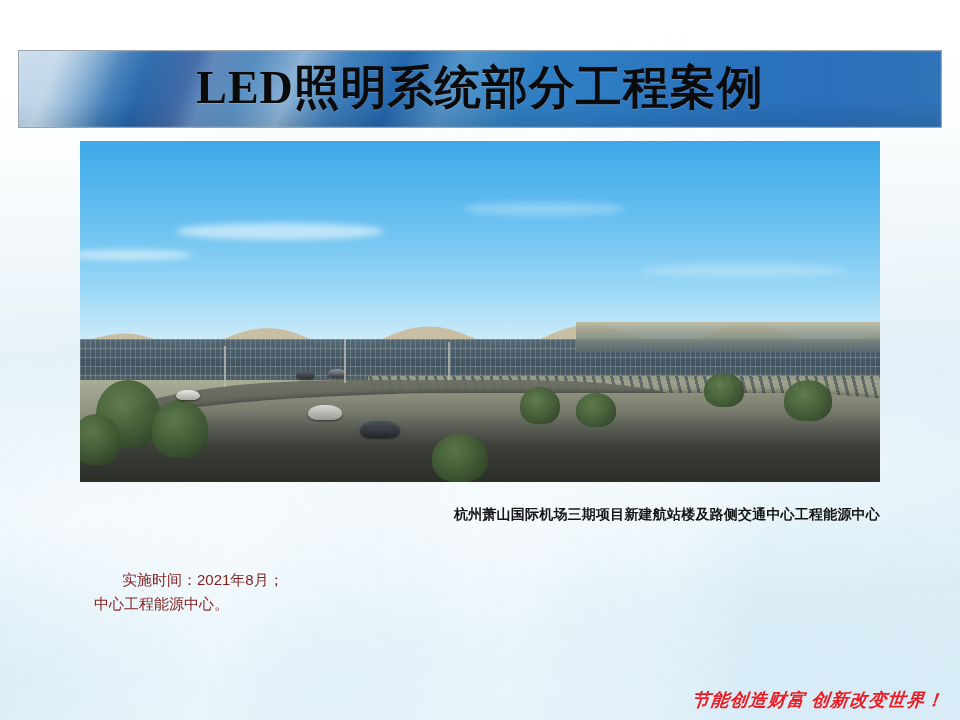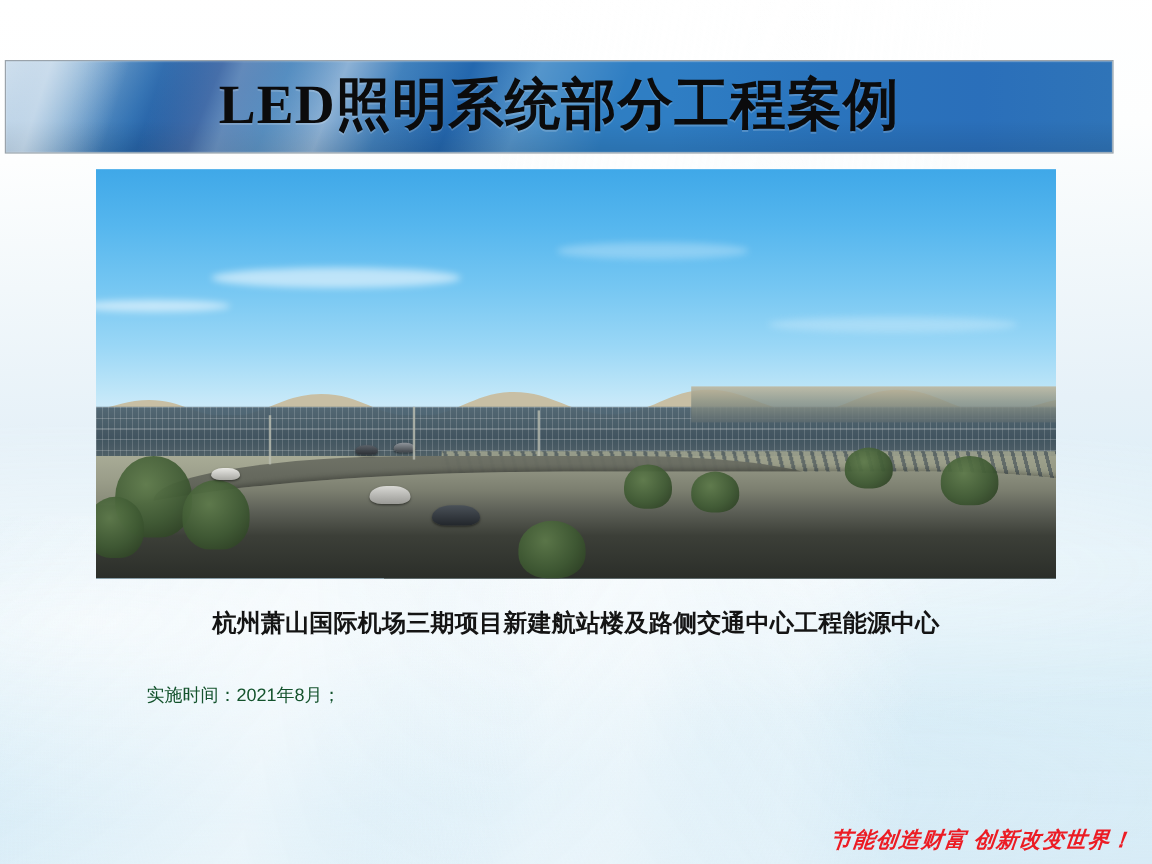--- a/index.html
+++ b/index.html
@@ -52,21 +52,21 @@
     background:
       linear-gradient(104deg, rgba(255,255,255,0) 0%, rgba(255,255,255,.55) 26%, rgba(255,255,255,0) 46%),
       linear-gradient(99deg, rgba(255,255,255,0) 30%, rgba(255,255,255,.45) 55%, rgba(255,255,255,0) 78%),
       linear-gradient(182deg, rgba(214,236,247,0) 0%, rgba(214,236,247,.5) 100%);
     opacity: .9;
   }
 
   
   .title-banner {
     position: absolute;
-    left: 4px;
+    left: 18px;
     top: 50px;
     width: 924px;
     height: 78px;
     box-sizing: border-box;
     border: 1px solid #9aa3ab;
     background:
       linear-gradient(112deg,
          rgba(255,255,255,.55) 0%,
          rgba(255,255,255,.10) 7%,
          rgba(30,96,170,.55) 13%,
@@ -242,39 +242,39 @@
     background: #b9bdb0;
     opacity: .8;
   }
 
   
   .caption {
     position: absolute;
     left: 80px;
     top: 506px;
     width: 800px;
-    text-align: center;
+    text-align: right;
     font-family: "Liberation Serif", "DejaVu Serif", serif;
     font-weight: bold;
-    font-size: 20px;
+    font-size: 14px;
     color: #141414;
     letter-spacing: .2px;
     white-space: nowrap;
   }
 
   
   .body-text {
     position: absolute;
     left: 94px;
     top: 568px;
     width: 790px;
     font-family: "Liberation Sans", "DejaVu Sans", sans-serif;
     font-size: 15px;
     line-height: 24px;
-    color: #14532d;
+    color: #7f1d1d;
   }
   .body-text p {
     margin: 0;
   }
   .indent {
     text-indent: 28px;
   }
 
   
   .slogan {
@@ -354,17 +354,18 @@
 
     <div class="lamp" style="left:18%;top:60%;height:12%;"></div>
     <div class="lamp" style="left:33%;top:58%;height:13%;"></div>
     <div class="lamp" style="left:46%;top:59%;height:11%;"></div>
   </div>
 
   <div class="caption">杭州萧山国际机场三期项目新建航站楼及路侧交通中心工程能源中心</div>
 
   <div class="body-text">
     <p class="indent">实施时间：2021年8月；</p>
+    <p>中心工程能源中心。</p>
   </div>
 
   <div class="slogan">节能创造财富 创新改变世界！</div>
 
 </div>
 
 </body></html>

